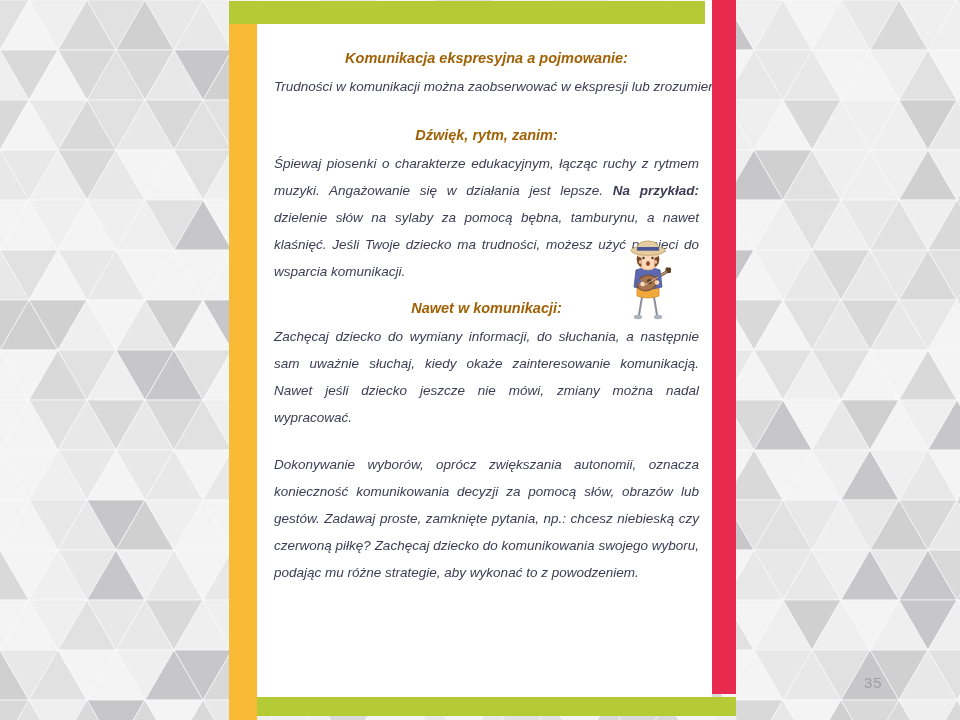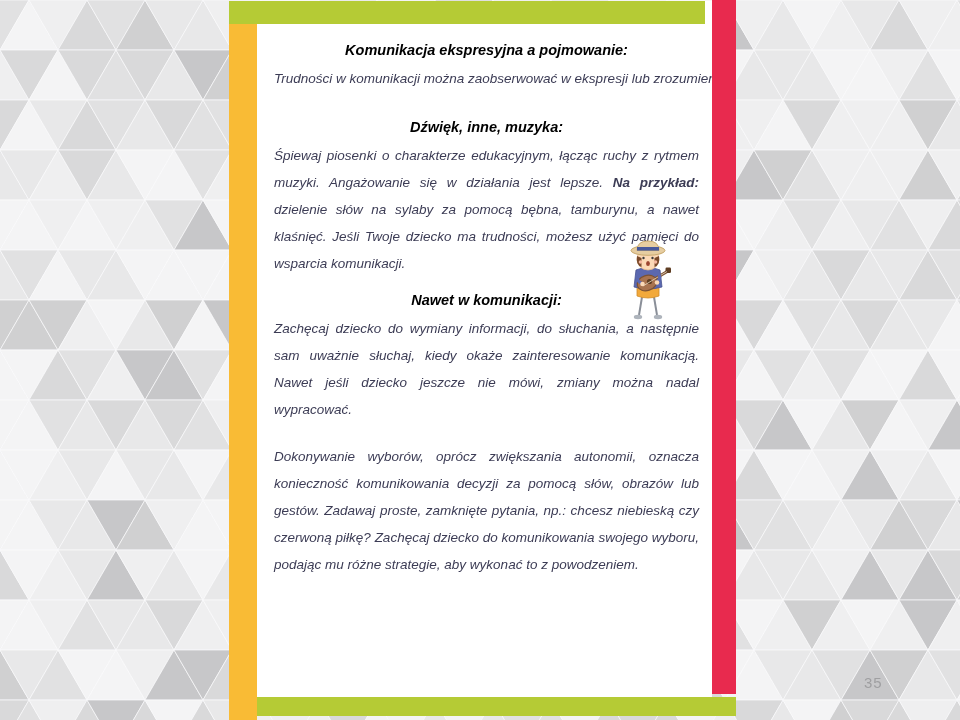--- a/index.html
+++ b/index.html
@@ -15,22 +15,22 @@
   .bar-bottom{left:257px;top:697px;width:479px;height:19px;background:#b5cb35;}
 
   
   .page{position:absolute;z-index:1;left:257px;top:1px;width:455px;height:696px;
         background:#ffffff;box-sizing:border-box;padding:40px 13px 0 17px;}
   section{margin:0;}
   .sec-1{margin-bottom:26px;}
   .sec-2{margin-bottom:14px;}
   .sec-3{margin-bottom:20px;}
   .sec-4{margin-bottom:20px;}
-  h2{margin:0 0 6px 0;font-size:14.5px;line-height:18px;font-style:italic;font-weight:bold;
-     color:#000000;text-align:center;}
+  h2{margin:8px 0 6px 0;font-size:14.5px;line-height:18px;font-style:italic;font-weight:bold;
+     color:#a16207;text-align:center;}
   p{margin:0;font-size:13.5px;line-height:27px;font-style:italic;color:#3c3c55;}
   .line{text-align:center;white-space:nowrap;}
   .just{text-align:justify;}
   .just b{font-weight:bold;}
 
   .illustration{position:absolute;z-index:3;left:612px;top:240px;width:72px;height:82px;}
   .page-number{position:absolute;z-index:2;left:864px;top:671px;width:60px;
                font-size:15px;line-height:24px;color:#9f9fa1;letter-spacing:1px;font-weight:400;}
 </style>
 </head>
@@ -639,21 +639,21 @@
   <div class="bar bar-bottom"></div>
 
   <div class="page">
 
     <section class="sec-1">
       <h2>Komunikacja ekspresyjna a pojmowanie:</h2>
       <p class="line">Trudności w komunikacji można zaobserwować w ekspresji lub zrozumieniu.</p>
     </section>
 
     <section class="sec-2">
-      <h2>Dźwięk, inne, muzyka:</h2>
+      <h2>Dźwięk, rytm, zanim:</h2>
       <p class="just"><span>Śpiewaj piosenki o charakterze edukacyjnym, łącząc ruchy z rytmem muzyki. Angażowanie się w działania jest lepsze. </span><b>Na przykład:</b><span> dzielenie słów na sylaby za pomocą bębna, tamburynu, a nawet klaśnięć. Jeśli Twoje dziecko ma trudności, możesz użyć pamięci do wsparcia komunikacji.</span></p>
     </section>
 
     <section class="sec-3">
       <h2>Nawet w komunikacji:</h2>
       <p class="just">Zachęcaj dziecko do wymiany informacji, do słuchania, a następnie sam uważnie słuchaj, kiedy okaże zainteresowanie komunikacją. Nawet jeśli dziecko jeszcze nie mówi, zmiany można nadal wypracować.</p>
     </section>
 
 
     <section class="sec-5">

